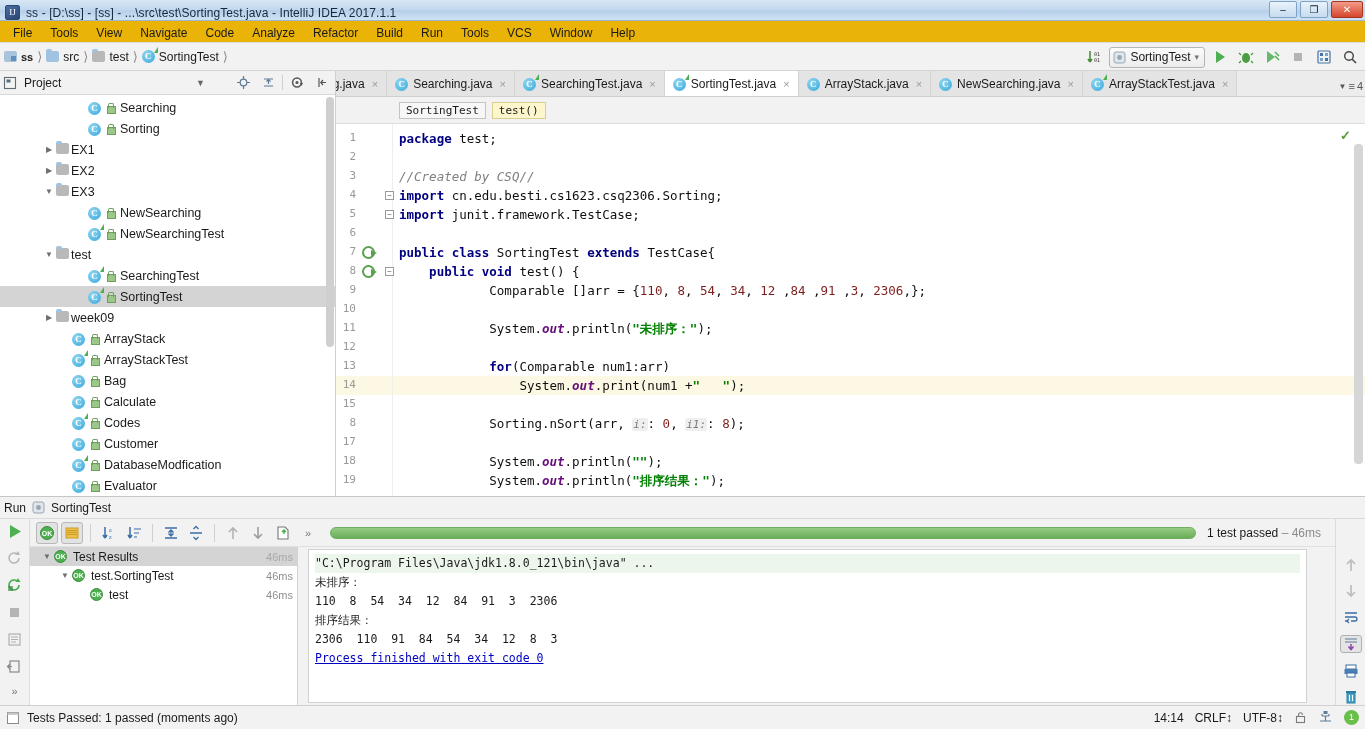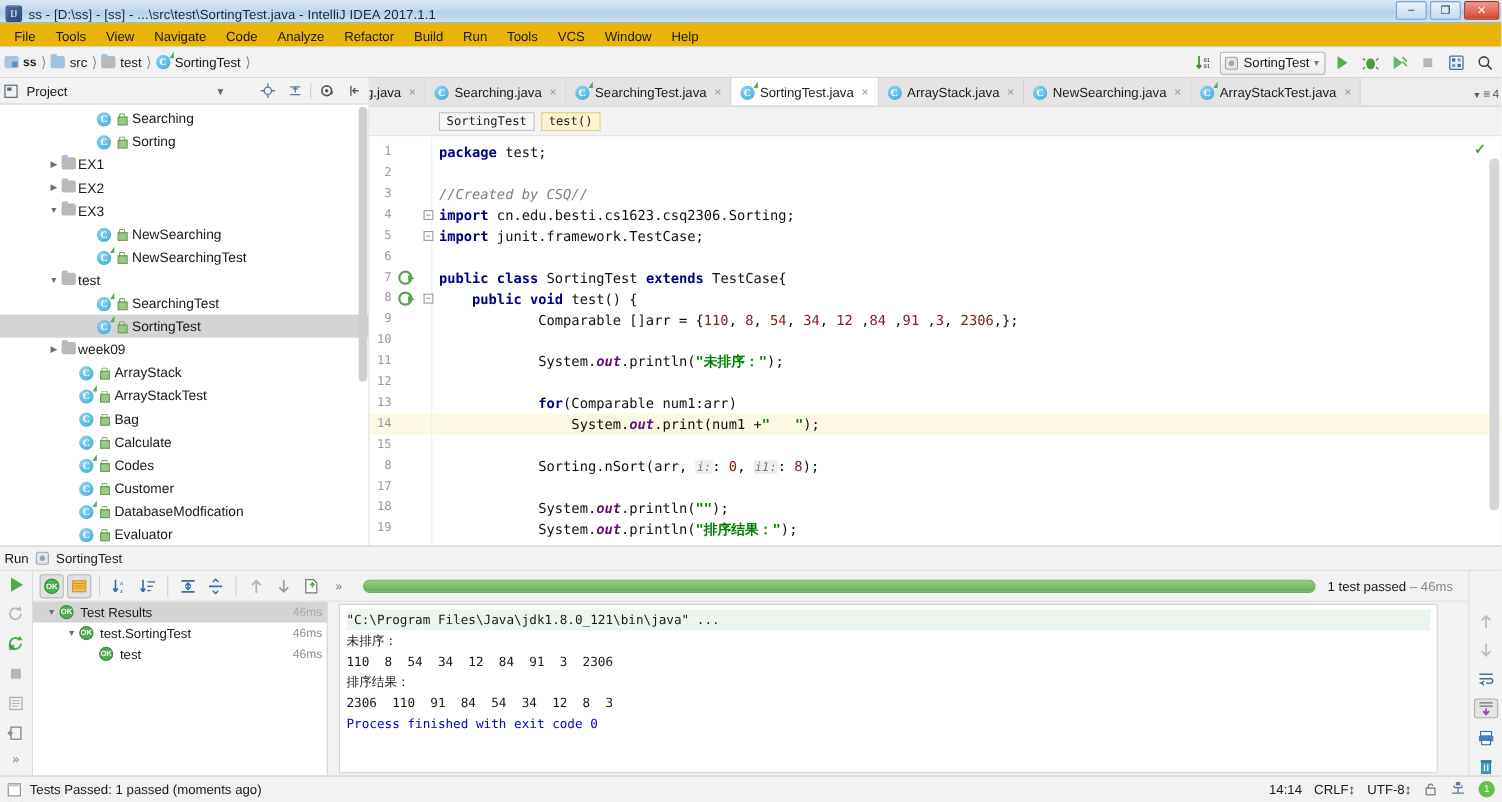--- a/index.html
+++ b/index.html
@@ -141,21 +141,21 @@
   .passtext .dim{color:#8a8a8a;}
   .run-split{flex:1;display:flex;min-height:0;}
   .testtree{width:268px;background:#fff;border-right:1px solid #d2d2d2;position:relative;}
   .tt-row{height:19px;display:flex;align-items:center;font-size:12px;padding-right:4px;cursor:default;}
   .tt-row.sel{background:#d4d4d4;}
   .tt-time{margin-left:auto;color:#8f8f8f;font-size:11px;}
   .tt-row.sel .tt-time{color:#a8a8a8;}
   .ok-ico{width:13px;height:13px;border-radius:50%;background:#4caf50;border:1px solid #3c8c40;color:#fff;font-size:7px;line-height:12px;text-align:center;font-weight:bold;display:inline-block;}
   .console{flex:1;background:#fff;border:1px solid #d2d2d2;margin:2px 28px 2px 10px;padding:4px 6px;font-family:"DejaVu Sans Mono",monospace;font-size:11.5px;line-height:19px;overflow:hidden;white-space:pre;}
   .cpath{background:#edf6ed;color:#1a1a1a;}
-  .cproc{color:#0000c0;}
+  .cproc{color:#0000c0;text-decoration:underline;}
 
   
   .statusbar{position:absolute;left:0;bottom:0;right:0;height:24px;background:#f2f2f2;border-top:1px solid #d0d0d0;display:flex;align-items:center;padding:0 6px;font-size:12px;}
   .sb-right{margin-left:auto;display:flex;align-items:center;gap:11px;}
   .sb-badge{width:15px;height:15px;border-radius:50%;background:#6abf4b;color:#fff;font-size:9px;line-height:15px;text-align:center;}
   svg{display:block;}
 </style>
 </head>
 <body>
 

